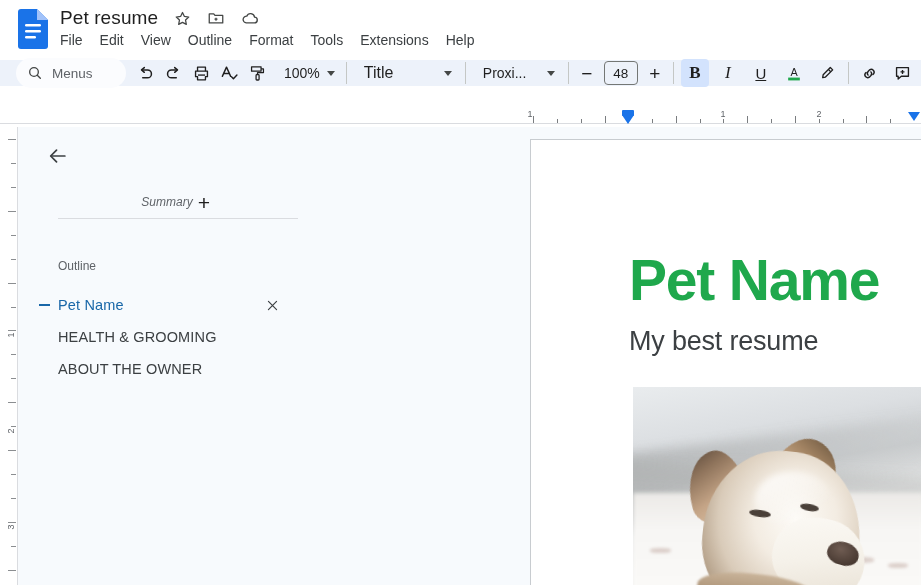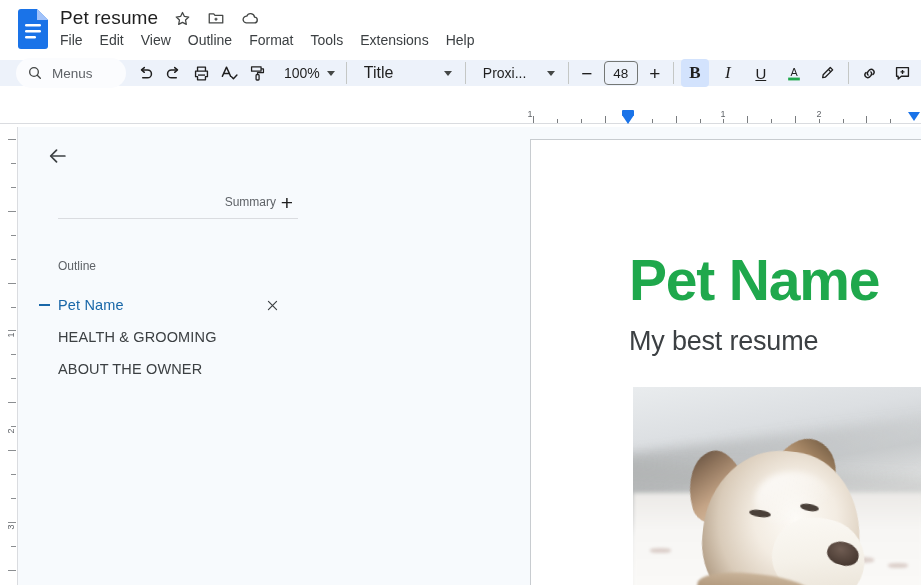--- a/index.html
+++ b/index.html
@@ -54,21 +54,21 @@
   .indent-marker.only-tri .tri { top: 2px; }
 
   .ruler-v { position: absolute; left: 0; top: 127px; width: 18px; height: 458px; background: #ffffff; overflow: hidden; }
   .ruler-v .vtick { position: absolute; right: 2px; height: 1px; background: #8b8e91; }
   .ruler-v .vnum { position: absolute; right: 7px; font-size: 9px; color: #5f6368; transform: rotate(-90deg) translateX(50%); transform-origin: right center; }
   .ruler-v .vbase { position: absolute; right: 0; top: 0; width: 1px; height: 458px; background: #dadce0; }
 
   
   .sidebar { position: absolute; left: 18px; top: 127px; width: 512px; height: 458px; background: #f7fafd; }
   .sb-back { position: absolute; left: 22px; top: 11px; width: 36px; height: 36px; border-radius: 50%; display: flex; align-items: center; justify-content: center; cursor: pointer; }
-  .sb-summary-row { position: absolute; left: 40px; top: 62px; width: 240px; height: 26px; display: flex; align-items: center; justify-content: flex-end; }
+  .sb-summary-row { position: absolute; left: 40px; top: 62px; width: 240px; height: 26px; display: flex; align-items: center; justify-content: center; font-style: italic; }
   .sb-summary-label { font-size: 12px; color: #5f6368; }
   .sb-plus { width: 22px; height: 22px; display: flex; align-items: center; justify-content: center; font-size: 21px; color: #1f1f1f; cursor: pointer; line-height: 1; }
   .sb-divider { position: absolute; left: 40px; top: 91px; width: 240px; height: 1px; background: #dadce0; }
   .sb-outline-label { position: absolute; left: 40px; top: 132px; font-size: 12px; color: #5f6368; }
   .sb-list { position: absolute; left: 0; top: 162px; width: 300px; }
   .sb-item { position: relative; height: 32px; display: flex; align-items: center; cursor: pointer; }
   .sb-item-text { font-size: 14.5px; color: #3c4043; white-space: nowrap; letter-spacing: 0.15px; }
   .sb-item.selected .sb-item-text { color: #1967a8; }
   .sb-dash { position: absolute; left: 21px; width: 11px; height: 1.6px; background: #1967a8; }
   .sb-close { position: absolute; left: 244px; width: 20px; height: 20px; display: flex; align-items: center; justify-content: center; color: #3c4043; cursor: pointer; }

